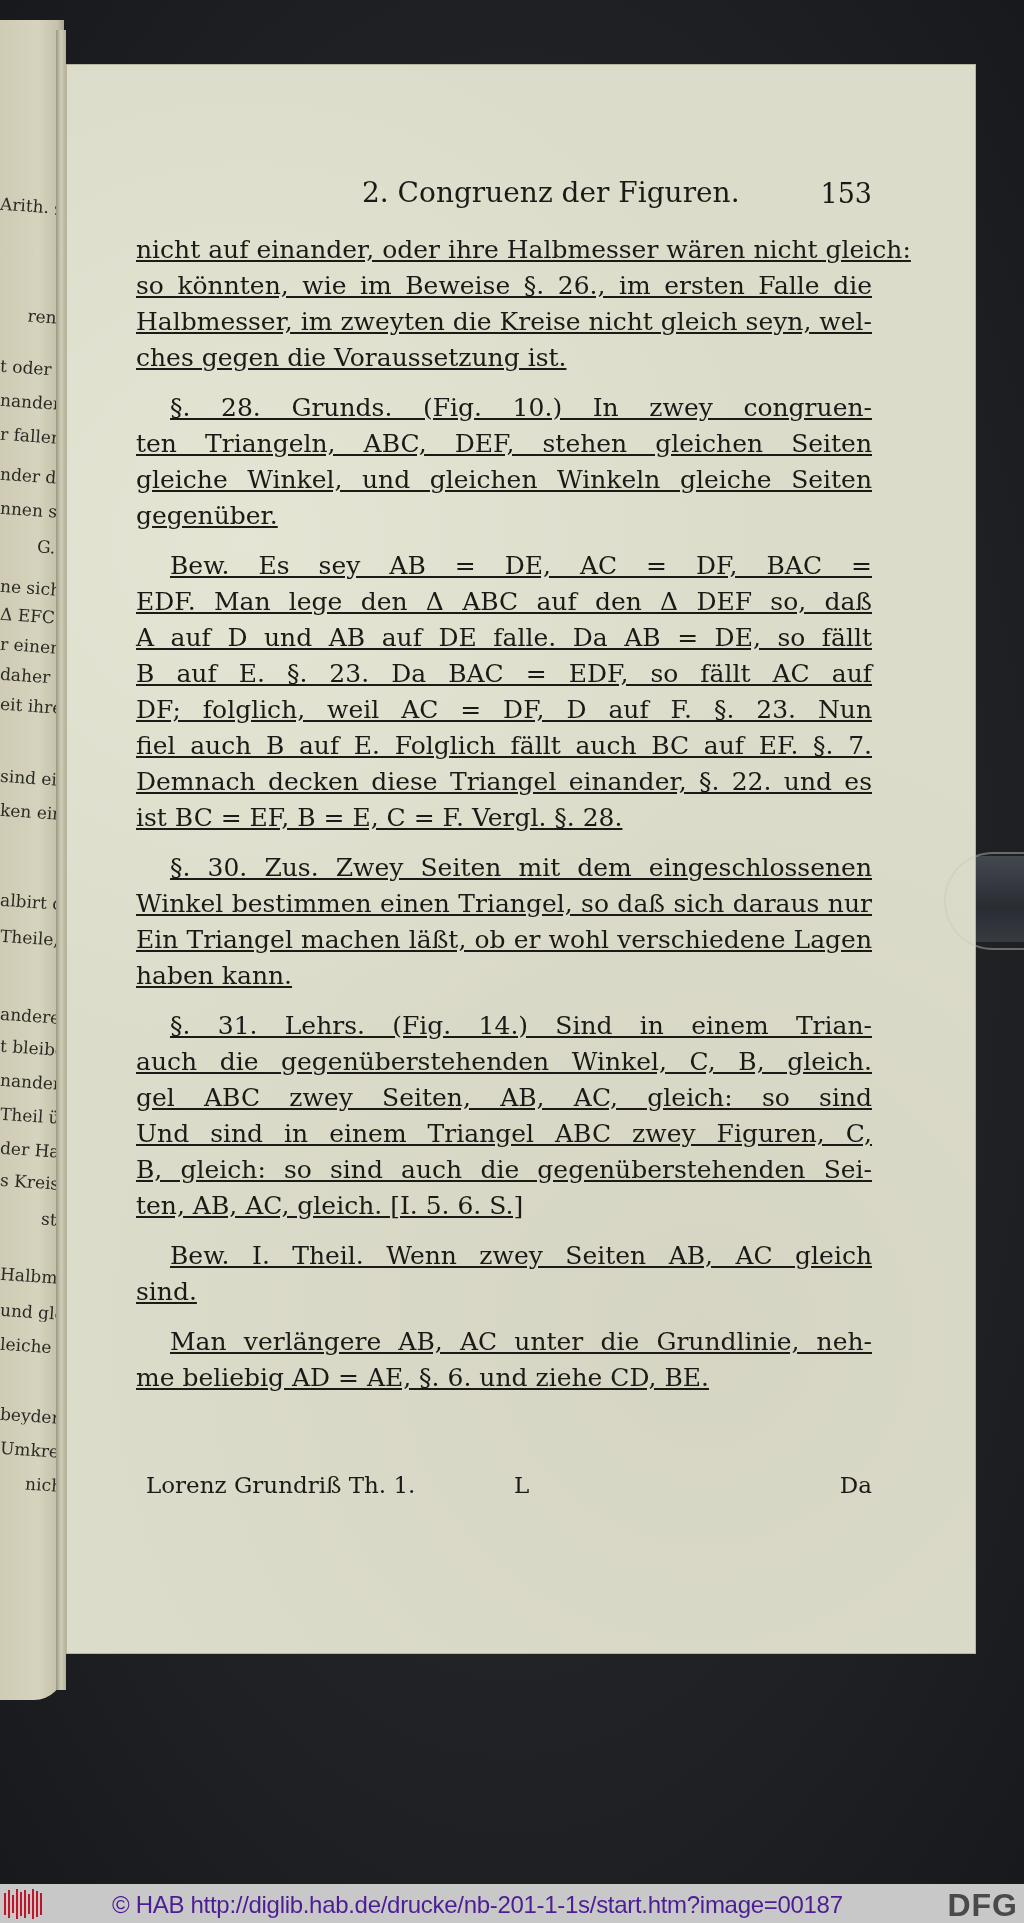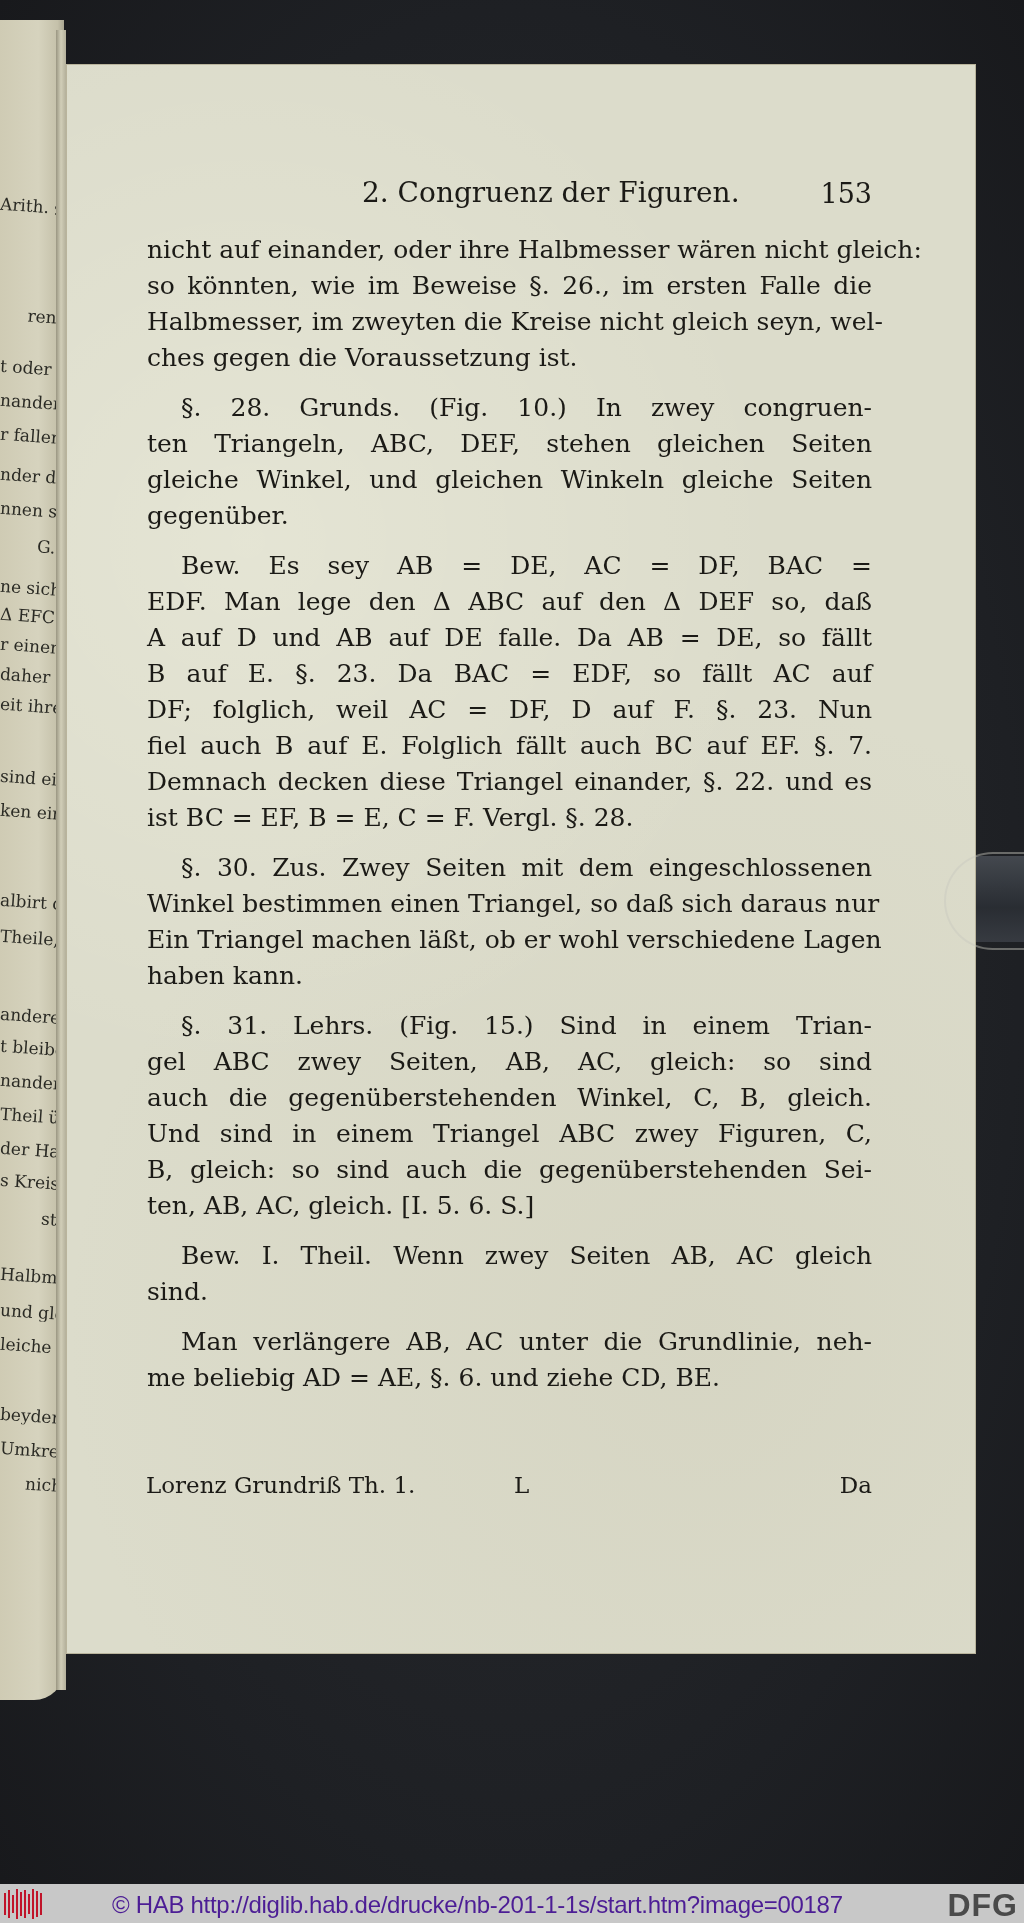--- a/index.html
+++ b/index.html
@@ -44,21 +44,21 @@
   .running-title {
     position: absolute; left: 230px; top: 0; font-size: 28px; color: #1b1a16;
   }
   .page-number {
     position: absolute; right: 0; top: 2px; font-size: 27px; color: #1b1a16;
   }
   .text-block {
     position: absolute; left: 66px; top: 168px; width: 740px;
     font-size: 25px; line-height: 36px; color: #1b1a16; text-align: justify;
   }
-  .para { margin: 0 0 14px 15px; text-indent: 0; }
+  .para { margin: 0 0 14px 4px; text-indent: 0; text-decoration: underline; }
   .para .line { display: block; text-align: justify; text-align-last: justify; white-space: nowrap; }
   .para .line.last { text-align-last: left; }
   .footer-line {
     position: absolute; left: 66px; top: 1408px; width: 740px; height: 36px;
     font-size: 23px; color: #1b1a16;
   }
   .signature-left { position: absolute; left: 14px; top: 0; text-align: right; }
   .signature-mid { position: absolute; left: 382px; top: 0; }
   .catchword { position: absolute; right: 0; top: 0; }
   
@@ -162,23 +162,23 @@
         <span class="line">Demnach decken diese Triangel einander, §. 22. und es</span>
         <span class="line last">ist BC = EF, B = E, C = F. Vergl. §. 28.</span>
       </div>
       <div class="para">
         <span class="line" style="padding-left: 34px;">§. 30. Zus. Zwey Seiten mit dem eingeschlossenen</span>
         <span class="line">Winkel bestimmen einen Triangel, so daß sich daraus nur</span>
         <span class="line">Ein Triangel machen läßt, ob er wohl verschiedene Lagen</span>
         <span class="line last">haben kann.</span>
       </div>
       <div class="para">
-        <span class="line" style="padding-left: 34px;">§. 31. Lehrs. (Fig. 15.) Sind in einem Trian-</span>
+        <span class="line" style="padding-left: 34px;">§. 31. Lehrs. (Fig. 14.) Sind in einem Trian-</span>
+        <span class="line">auch die gegenüberstehenden Winkel, C, B, gleich.</span>
         <span class="line">gel ABC zwey Seiten, AB, AC, gleich: so sind</span>
-        <span class="line">auch die gegenüberstehenden Winkel, C, B, gleich.</span>
         <span class="line">Und sind in einem Triangel ABC zwey Figuren, C,</span>
         <span class="line">B, gleich: so sind auch die gegenüberstehenden Sei-</span>
         <span class="line last">ten, AB, AC, gleich. [I. 5. 6. S.]</span>
       </div>
       <div class="para">
         <span class="line" style="padding-left: 34px;">Bew. I. Theil. Wenn zwey Seiten AB, AC gleich</span>
         <span class="line last">sind.</span>
       </div>
       <div class="para">
         <span class="line" style="padding-left: 34px;">Man verlängere AB, AC unter die Grundlinie, neh-</span>

